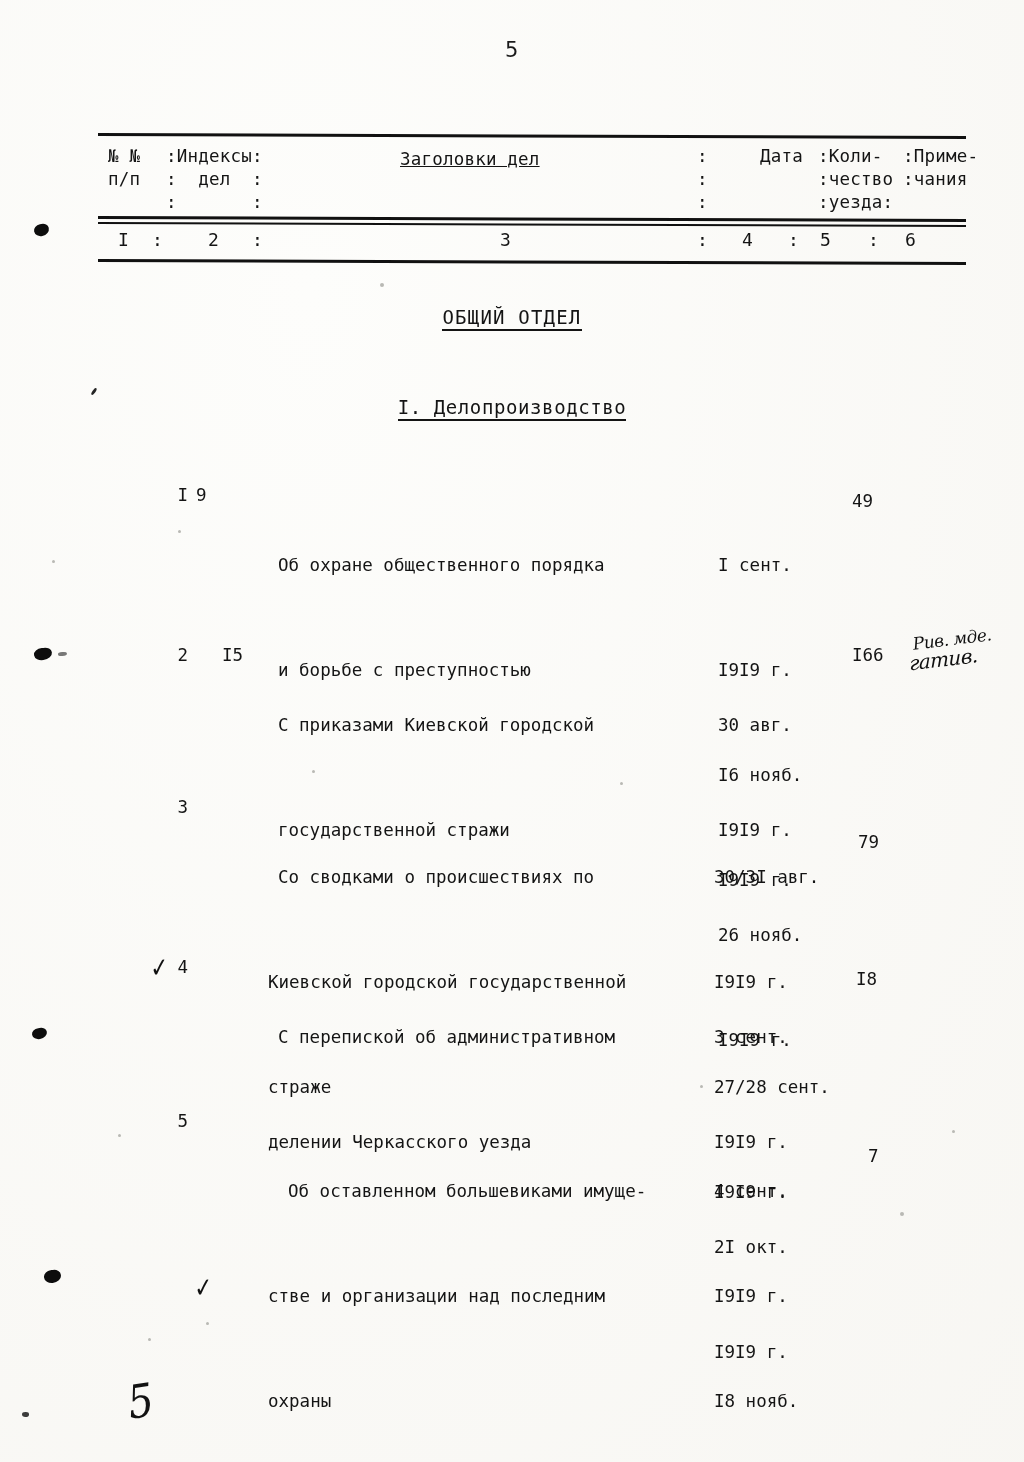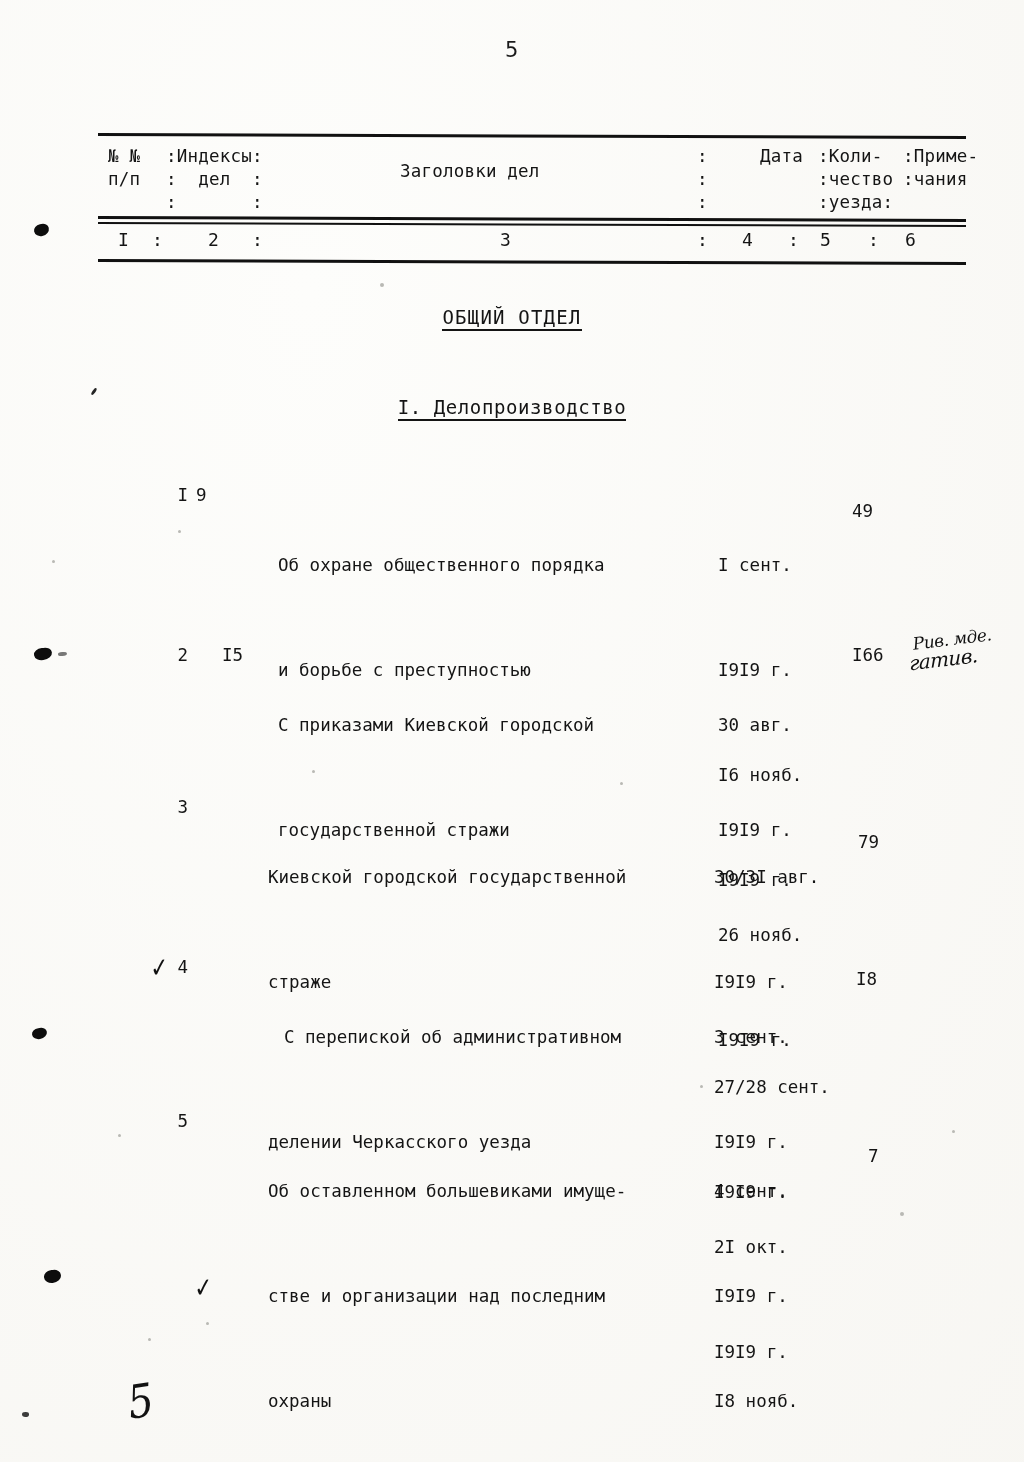--- a/index.html
+++ b/index.html
@@ -55,21 +55,21 @@
     left: 0;
     width: 1024px;
     height: 72px;
     font-size: 17.5px;
     line-height: 23px;
     letter-spacing: 0.2px;
   }
   .hdr-cell { position: absolute; white-space: pre; }
   .h-numnum   { left: 108px;  top: 3px;  }
   .h-index    { left: 166px;  top: 3px;  }
-  .h-titles   { left: 400px;  top: 18px;  }
+  .h-titles   { left: 400px;  top: 6px; text-decoration: underline;  }
   .h-coldots  { left: 697px;  top: 3px;  }
   .h-date     { left: 760px;  top: 3px;  }
   .h-count    { left: 818px;  top: 3px;  }
   .h-notes    { left: 903px;  top: 3px;  }
 
   .numrow {
     position: absolute;
     top: 229px;
     left: 0;
     width: 1024px;
@@ -222,21 +222,21 @@
     <div class="col c-title title-lines">
       <div>Об охране общественного порядка</div>
       <div>и борьбе с преступностью</div>
     </div>
     <div class="col c-date date-lines">
       <div>I сент.</div>
       <div>I9I9 г.</div>
       <div>I6 нояб.</div>
       <div>I9I9 г.</div>
     </div>
-    <div class="col c-count" style="top:16px">49</div>
+    <div class="col c-count" style="top:6px">49</div>
   </div>
 
   <div class="entry" style="top:638px">
     <div class="col c-num">2</div>
     <div class="tick" style="left:192px; top:634px">✓</div>
     <div class="col c-idx" style="left:222px">I5</div>
     <div class="col c-title title-lines">
       <div>С приказами Киевской городской</div>
       <div>государственной стражи</div>
     </div>
@@ -252,55 +252,56 @@
   <div class="handnote">
     <div>Рив. мде.</div>
     <div>гатив.</div>
   </div>
 
   <div class="entry" style="top:790px">
     <div class="col c-num">3</div>
 
     <div class="col c-idx"></div>
     <div class="col c-title title-lines" style="left:268px">
+      <div style="margin-left:10px">Со сводками о происшествиях по</div>
       <div>Киевской городской государственной</div>
       <div>страже</div>
     </div>
     <div class="col c-date date-lines" style="left:714px">
       <div>30/3I авг.</div>
       <div>I9I9 г.</div>
       <div>27/28 сент.</div>
       <div>I9I9 г.</div>
     </div>
     <div class="col c-count" style="top:35px; left:858px">79</div>
   </div>
 
   <div class="entry" style="top:950px">
     <div class="col c-num">4</div>
 
     <div class="col c-idx"></div>
     <div class="col c-title title-lines" style="left:268px">
-      <div style="margin-left:16px">С перепиской об административном</div>
+      <div style="margin-left:10px">С перепиской об административном</div>
       <div>делении Черкасского уезда</div>
     </div>
     <div class="col c-date date-lines" style="left:714px">
       <div>3 сент.</div>
       <div>I9I9 г.</div>
       <div>2I окт.</div>
       <div>I9I9 г.</div>
     </div>
     <div class="col c-count" style="top:12px; left:856px">I8</div>
   </div>
 
   <div class="entry" style="top:1104px">
     <div class="col c-num">5</div>
 
     <div class="col c-idx"></div>
     <div class="col c-title title-lines" style="left:268px">
-      <div style="margin-left:0">Об оставленном большевиками имуще-</div>
+      <div style="margin-left:20px">Об оставленном большевиками имуще-</div>
       <div>стве и организации над последним</div>
       <div>охраны</div>
     </div>
     <div class="col c-date date-lines" style="left:714px">
       <div>4 сент.</div>
       <div>I9I9 г.</div>
       <div>I8 нояб.</div>
       
     </div>
     <div class="col c-count" style="top:35px; left:868px">7</div>

